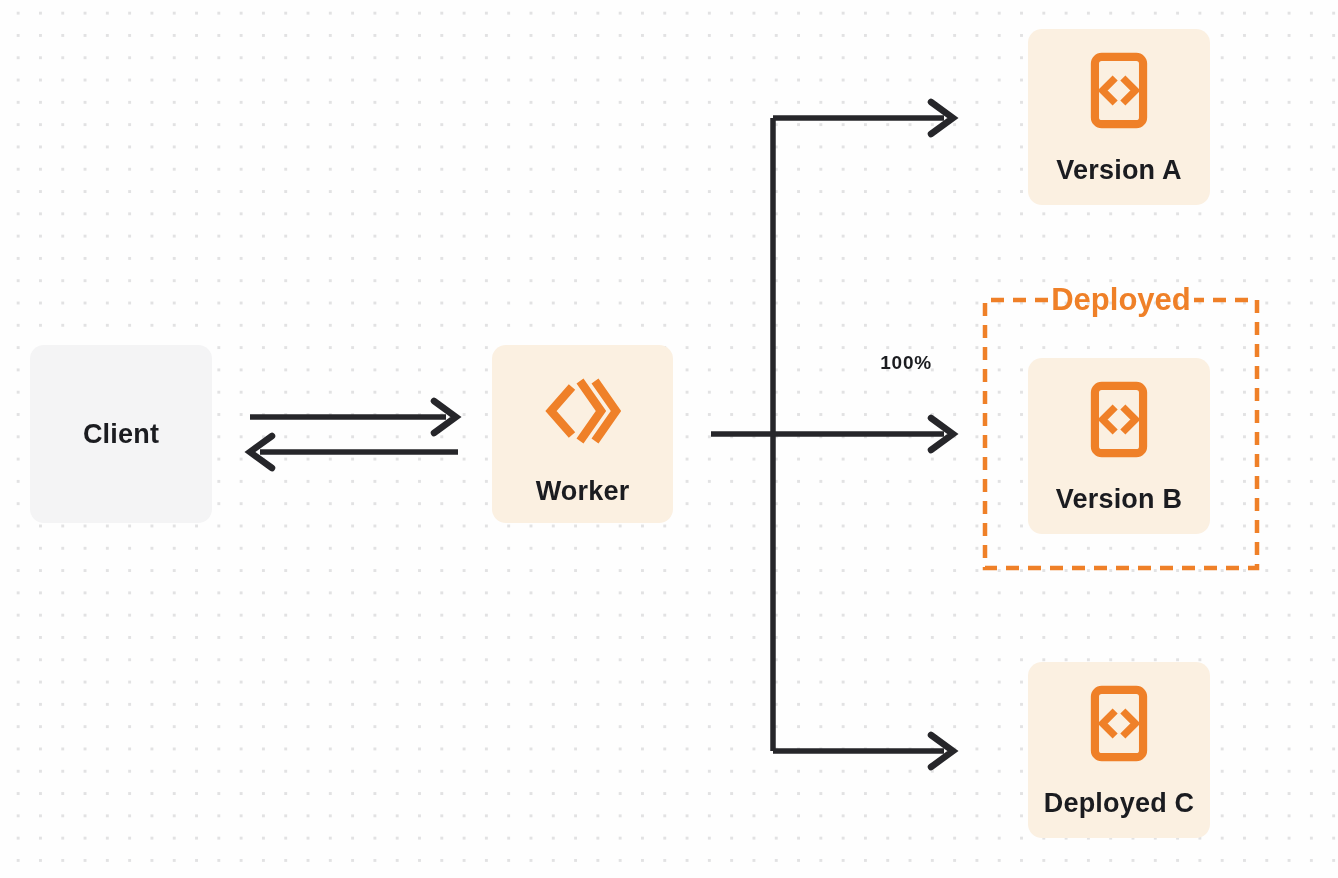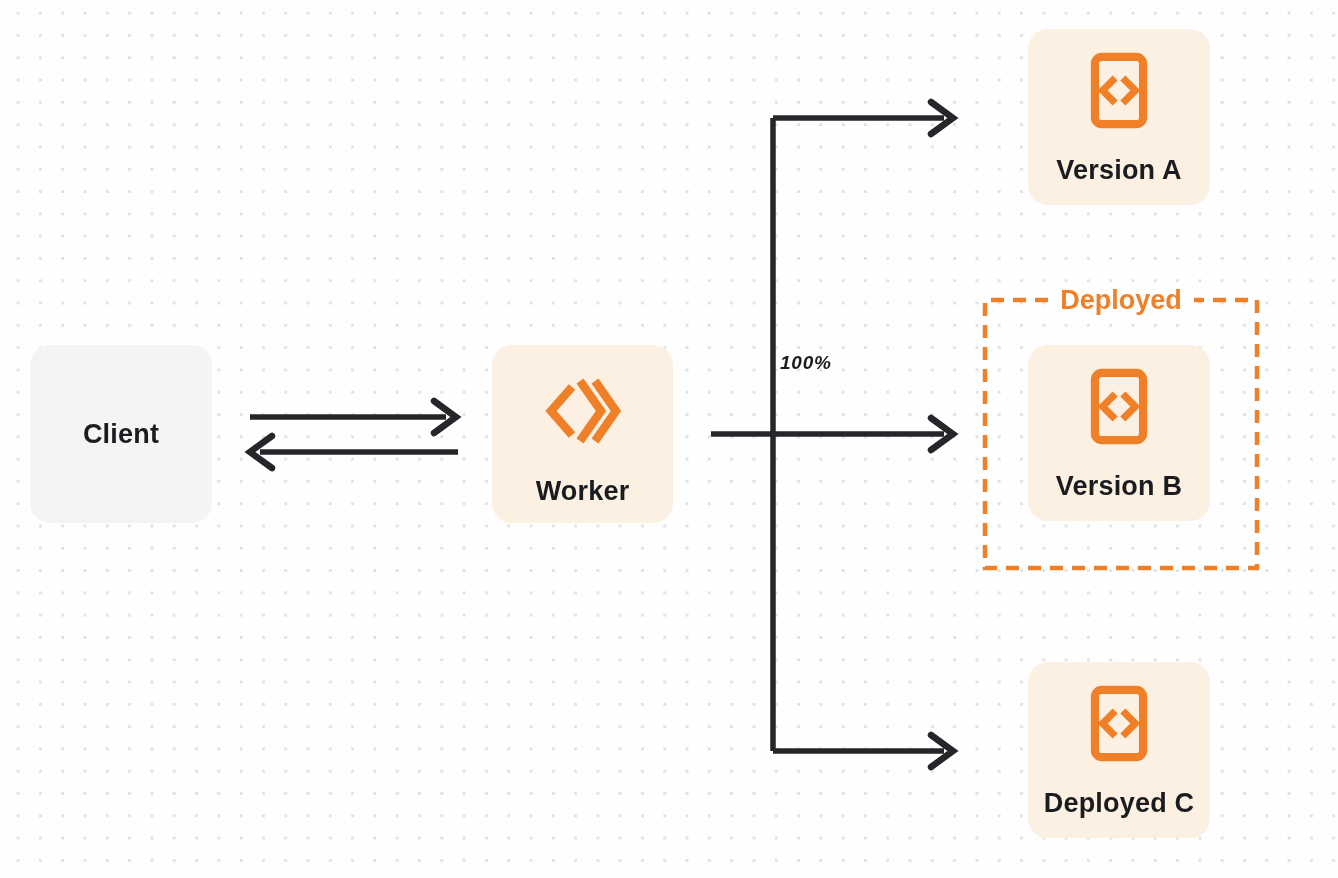--- a/index.html
+++ b/index.html
@@ -32,21 +32,21 @@
     left: 0; top: 0;
     width: 1338px; height: 878px;
     pointer-events: none;
   }
   .conn { stroke: var(--line); stroke-width: 5.5; fill: none; stroke-linecap: butt; }
   .head { stroke: var(--line); stroke-width: 6.5; fill: none; stroke-linecap: round; stroke-linejoin: miter; }
   .dashed-rect { stroke: var(--orange); stroke-width: 4.5; fill: none; stroke-dasharray: 13 9; }
 
   .node {
     position: absolute;
-    border-radius: 20px;
+    border-radius: 14px;
     display: flex;
     flex-direction: column;
     align-items: center;
   }
   .node-label {
     font-weight: 700;
     font-size: 27px;
     color: var(--text);
     letter-spacing: 0.2px;
   }
@@ -63,48 +63,47 @@
     padding-top: 31px;
   }
   .worker-node .node-label { margin-top: 30px; }
   .version-node {
     width: 182px; height: 176px;
     background: var(--cream-box);
     padding-top: 23px;
   }
   .version-node .node-label { margin-top: 26px; }
   .version-a { left: 1028px; top: 29px; }
-  .version-b { left: 1028px; top: 345px; }
+  .version-b { left: 1028px; top: 358px; }
   .version-c { left: 1028px; top: 662px; }
 
   .icon-workers { width: 76px; height: 70px; display: block; }
   .icon-workers polyline { stroke: var(--orange); stroke-width: 8.5; fill: none; stroke-linejoin: miter; }
   .icon-codefile { width: 58px; height: 77px; display: block; }
   .icon-codefile rect { stroke: var(--orange); stroke-width: 8.5; fill: none; }
   .icon-codefile polyline { stroke: var(--orange); stroke-width: 7.5; fill: none; stroke-linejoin: miter; }
 
   .traffic-label {
     position: absolute;
     left: 780px; top: 346px;
     width: 152px;
-    text-align: left;
+    text-align: right;
     font-weight: 700;
     font-size: 19px;
     line-height: 34px;
     color: var(--text);
     letter-spacing: 0.8px;
-    font-style: italic;
   }
   .deployed-label {
     position: absolute;
     left: 1043px; top: 286px;
     width: 156px;
     text-align: center;
     font-weight: 700;
-    font-size: 27px;
+    font-size: 31px;
     line-height: 28px;
     color: var(--orange);
   }
 </style>
 </head>
 <body>
 
 <div class="canvas">
 
   <svg class="overlay" viewBox="0 0 1338 878">

